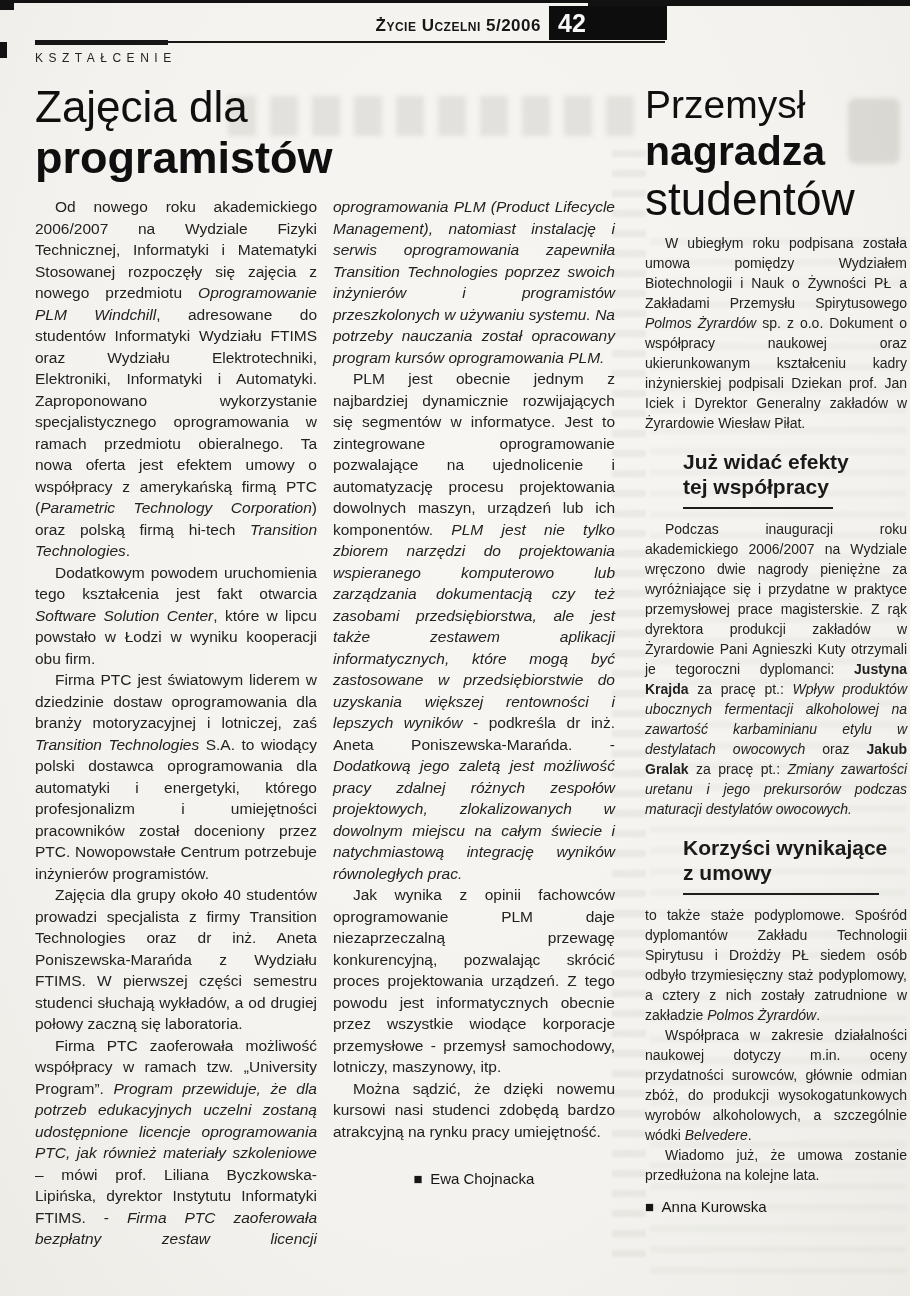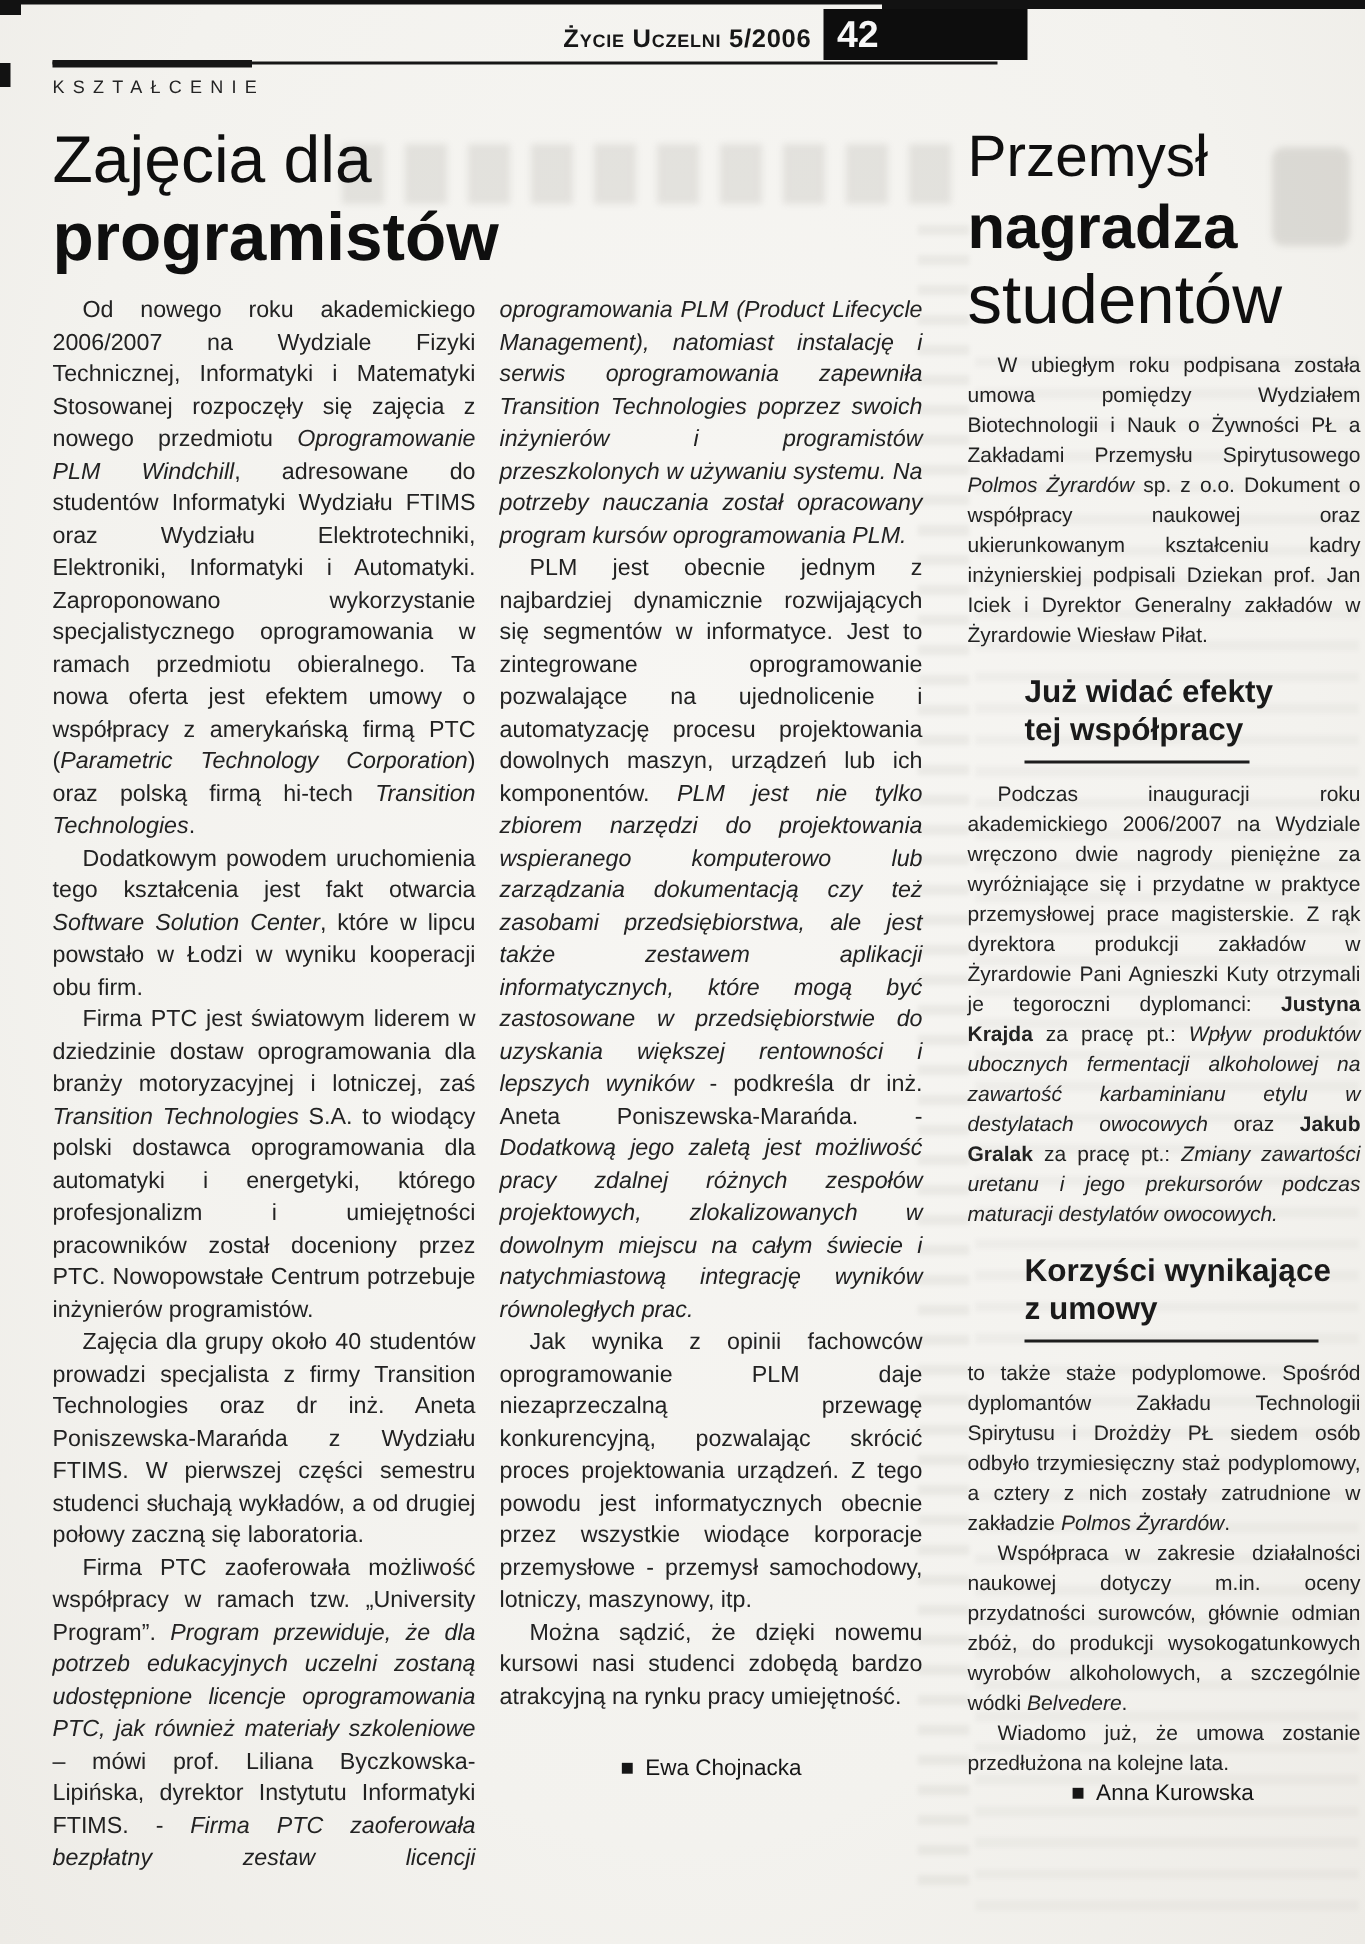--- a/index.html
+++ b/index.html
@@ -12,21 +12,21 @@
   
   .top-line{position:absolute;left:0;top:0;width:910px;height:3px;background:#121212;}
   .top-line-right{position:absolute;left:588px;top:0;width:322px;height:6px;background:#121212;}
   .corner-mark{position:absolute;left:0;top:0;width:14px;height:10px;background:#121212;}
   .edge-mark{position:absolute;left:0;top:42px;width:7px;height:16px;background:#121212;}
   .journal{
     position:absolute;top:16px;left:0;width:541px;text-align:right;
     font-variant:small-caps;font-weight:600;font-size:17px;letter-spacing:.5px;color:#171717;
   }
   .pagenum-box{
-    position:absolute;left:549px;top:6px;width:136px;height:34px;background:#0d0d0d;
+    position:absolute;left:549px;top:6px;width:118px;height:34px;background:#0d0d0d;
     color:#f7f7f7;font-weight:700;font-size:25px;line-height:34px;padding-left:9px;box-sizing:border-box;
   }
   .header-rule-thin{position:absolute;left:35px;top:41px;width:630px;height:2px;background:#161616;}
   .header-rule-thick{position:absolute;left:35px;top:40px;width:133px;height:5px;background:#161616;}
   .section-label{position:absolute;left:35px;top:51px;font-size:12px;letter-spacing:5.5px;color:#242424;}
 
   
   .ghost{position:absolute;pointer-events:none;}
   .ghost-head{
     left:228px;top:96px;width:420px;height:40px;opacity:.30;filter:blur(2.5px);
@@ -63,21 +63,21 @@
 
   
   .bp{margin:0;text-indent:20px;}
   .bp.noind{text-indent:0;}
   .i{font-style:italic;}
   .b{font-weight:700;}
   .subhead{margin:16px 0 0 38px;font-size:21px;line-height:25px;font-weight:600;text-align:left;color:#1a1a1a;}
   .subrule{height:2px;background:#1d1d1d;margin:8px 0 10px 38px;}
   .byline{margin:26px 0 0 0;font-size:15px;color:#161616;text-indent:0;}
   .byline.center{text-align:center;}
-  .byline.right{text-align:center;padding-right:2px;margin-top:1px;}
+  .byline.right{text-align:left;padding-right:2px;margin-top:12px;}
 </style>
 </head>
 <body>
 
 <div class="page">
 
   <div class="top-line"></div>
   <div class="top-line-right"></div>
   <div class="corner-mark"></div>
   <div class="edge-mark"></div>

